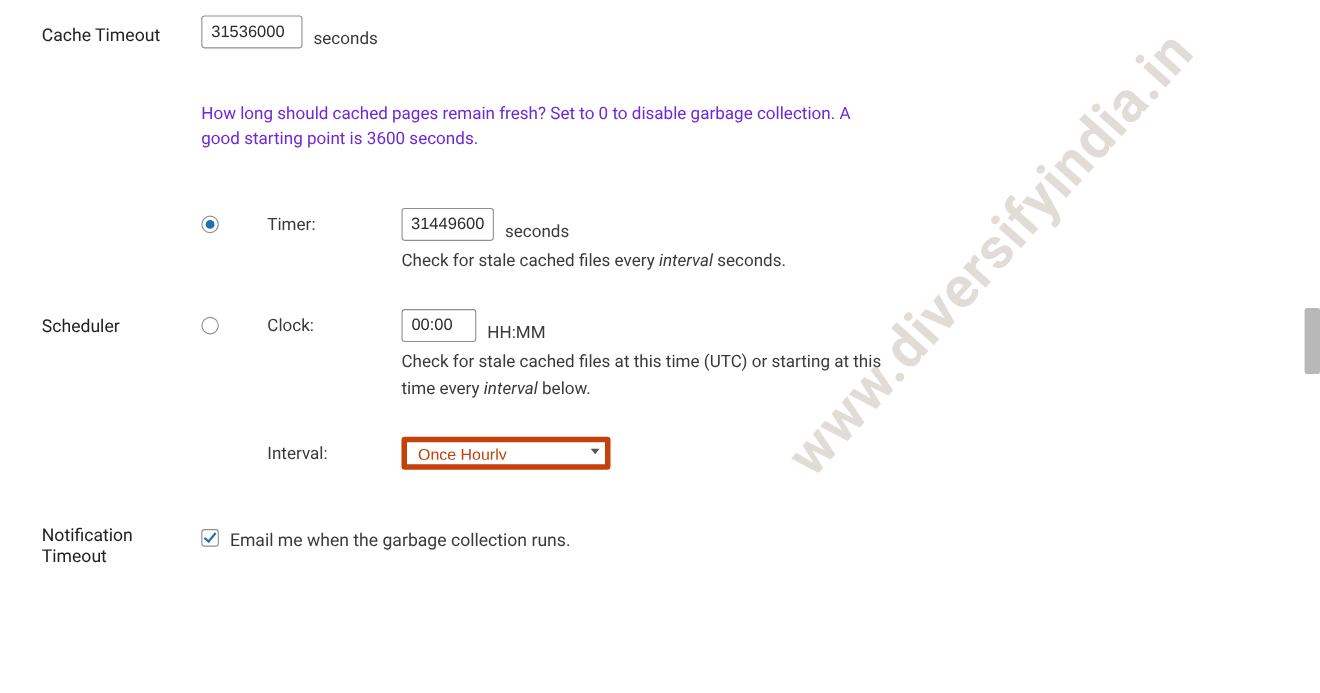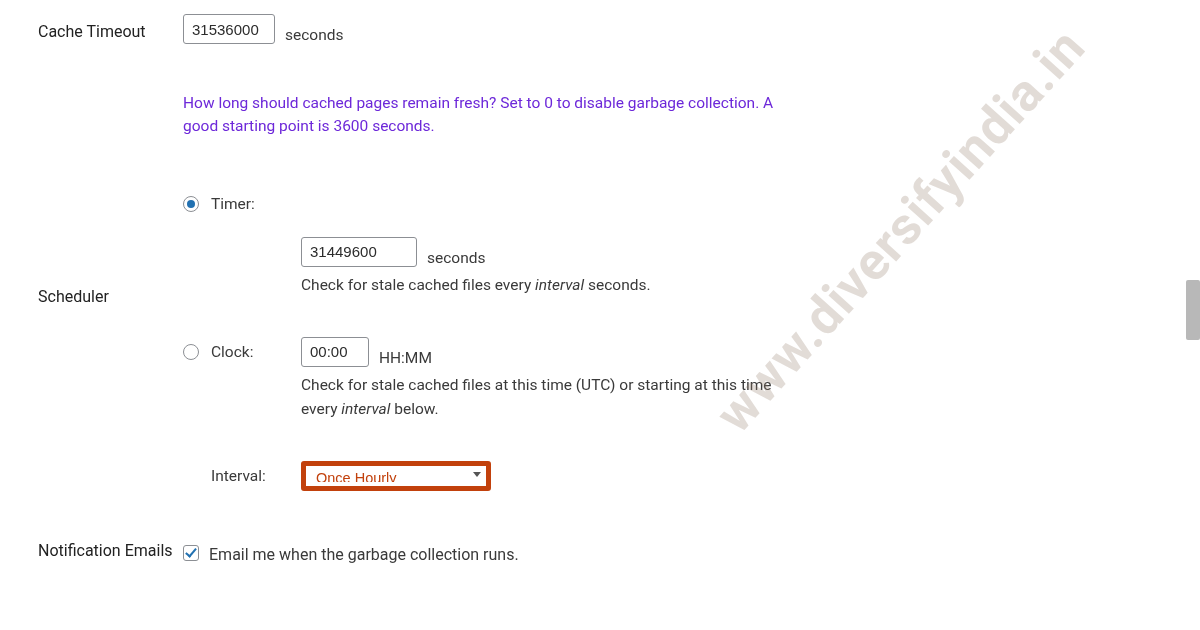--- a/index.html
+++ b/index.html
@@ -58,34 +58,35 @@
     input[type="text"] {
       border: 1px solid #8c8f94;
       border-radius: 3px;
       padding: 3px 8px;
       font-size: 15px;
       color: #2c2c2c;
       background: #fff;
       height: 30px;
     }
     .w92 { width: 92px; }
-    .w94 { width: 116px; margin-top: 48px; }
+    .w94 { width: 84px; }
     .w88 { width: 68px; }
     .help {
       color: #6d28d9;
       font-size: 15.5px;
       line-height: 1.5;
       max-width: 600px;
     }
     .sched-grid {
       display: grid;
       grid-template-columns: 28px 90px 1fr;
       align-items: start;
       row-gap: 40px;
       max-width: 620px;
+      gap: 32px;
     }
     .sched-grid .radio-cell { padding-top: 6px; }
     .sched-grid .label-cell { padding-top: 6px; }
     .sched-grid .control-cell .hint {
       margin-top: 6px;
       line-height: 1.55;
     }
     .hint em { font-style: italic; }
     input[type="radio"] {
       appearance: none;
@@ -242,21 +243,21 @@
               </select>
             </span>
           </div>
 
         </div>
       </div>
     </div>
 
     <div class="form-row notif-row tight">
       <div class="th">
-        <span>Notification Emails</span>
+        <span>Notification Timeout</span>
       </div>
       <div class="td">
         <label class="notif-label">
           <input type="checkbox" checked="" style="">
           <span>Email me when the garbage collection runs.</span>
         </label>
       </div>
     </div>
 
   </div>

